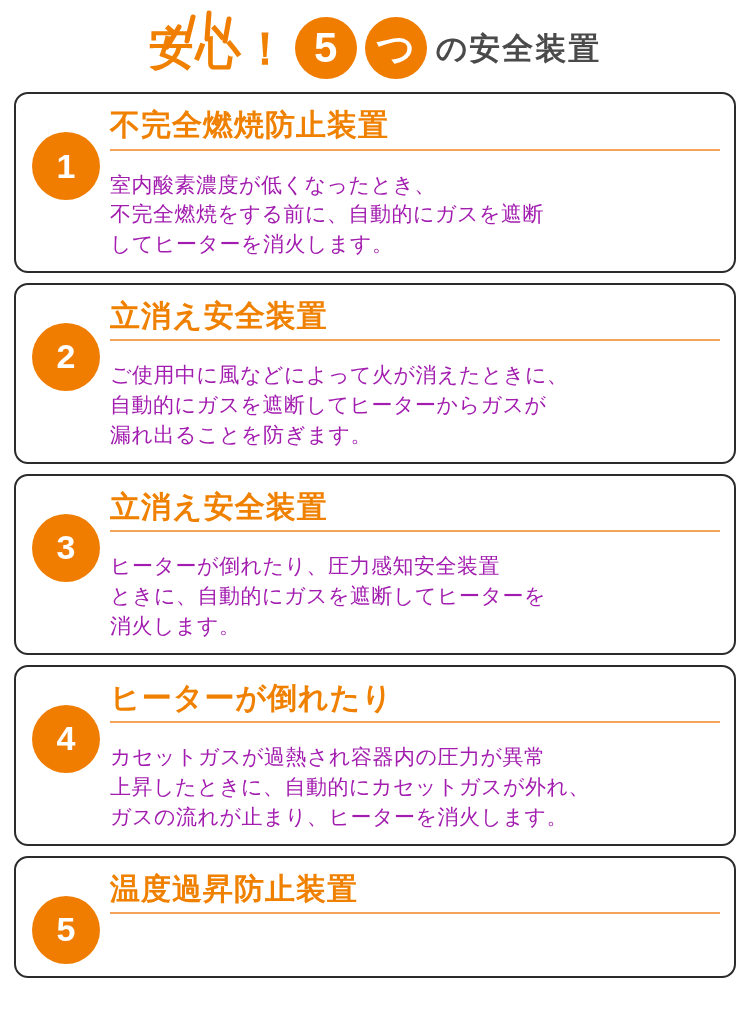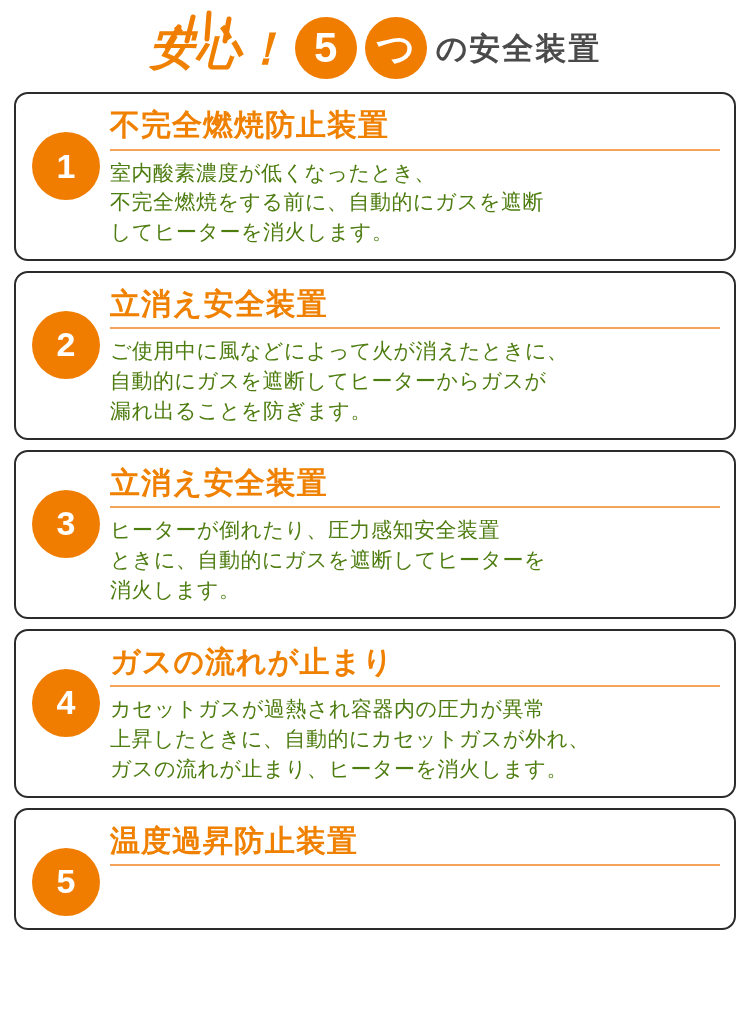--- a/index.html
+++ b/index.html
@@ -37,21 +37,20 @@
     width: 86px;
     height: 60px;
     pointer-events: none;
   }
   .h-anshin {
     font-size: 45px;
     font-weight: bold;
     color: #f08000;
     letter-spacing: 2px;
     line-height: 1;
-    font-style: italic;
     -webkit-text-stroke: 0px;
   }
   .circle-char {
     display: inline-flex;
     align-items: center;
     justify-content: center;
     width: 62px;
     height: 62px;
     border-radius: 50%;
     background: #f07c00;
@@ -109,25 +108,25 @@
     padding-top: 2px;
   }
   .card-title {
     font-size: 30px;
     font-weight: bold;
     color: #f08000;
     letter-spacing: 1px;
     line-height: 1.15;
     padding-bottom: 6px;
     border-bottom: 2px solid #f3a45a;
-    margin-bottom: 7px;
+    margin-bottom: 19px;
   }
   .card-desc {
     font-size: 21px;
-    color: #4d7c0f;
+    color: #a21caf;
     line-height: 1.42;
     letter-spacing: 0.5px;
     white-space: pre-line;
   }
 </style>
 </head>
 <body>
 
 <div class="header">
   <div class="header-inner">
@@ -174,21 +173,21 @@
       <div class="card-title">立消え安全装置</div>
       <div class="card-desc">ヒーターが倒れたり、圧力感知安全装置
 ときに、自動的にガスを遮断してヒーターを
 消火します。</div>
     </div>
   </div>
 
   <div class="card">
     <div class="badge">4</div>
     <div class="card-body">
-      <div class="card-title">ガスの流れが止まり</div>
+      <div class="card-title">ヒーターが倒れたり</div>
       <div class="card-desc">カセットガスが過熱され容器内の圧力が異常
 上昇したときに、自動的にカセットガスが外れ、
 ガスの流れが止まり、ヒーターを消火します。</div>
     </div>
   </div>
 
   <div class="card">
     <div class="badge">5</div>
     <div class="card-body">
       <div class="card-title">温度過昇防止装置</div>

